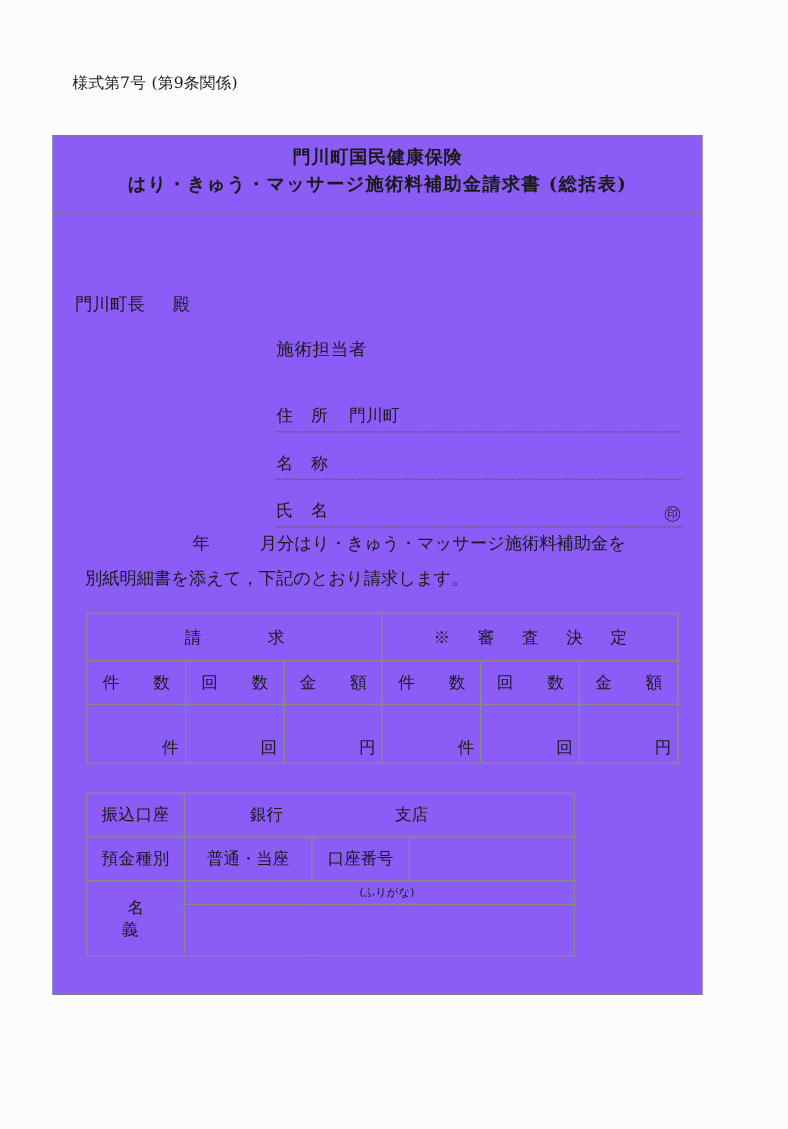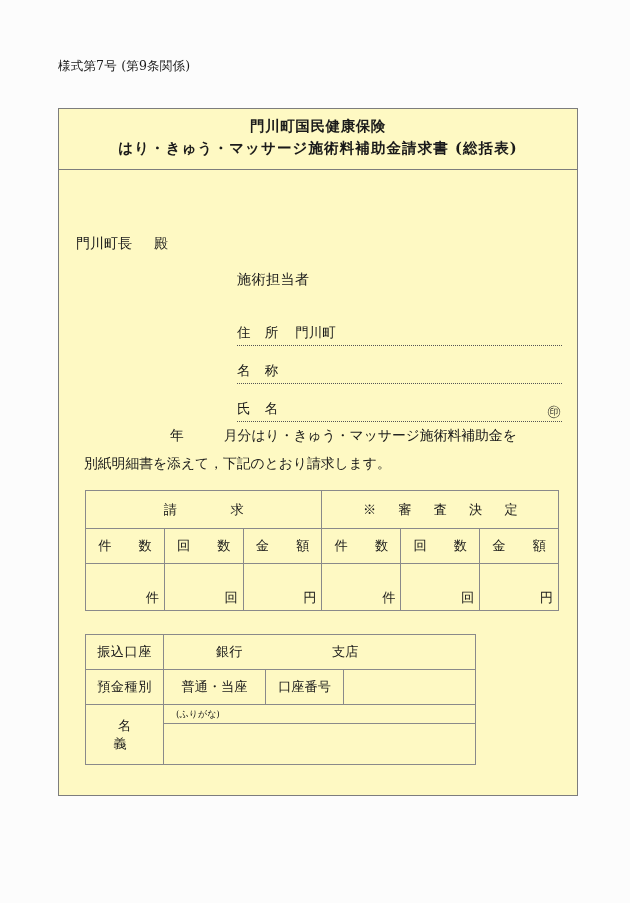--- a/index.html
+++ b/index.html
@@ -27,27 +27,27 @@
     left: 58px;
     top: 58px;
     font-size: 12.5px;
     letter-spacing: 0.2px;
     white-space: nowrap;
   }
 
   
   .frame {
     position: absolute;
-    left: 58px;
+    left: 42px;
     top: 108px;
     width: 520px;
     height: 688px;
     border: 1.6px solid #7d7d7d;
     box-sizing: border-box;
-    background: #fef9c3;
+    background: #8b5cf6;
   }
 
   
   .title-block {
     position: absolute;
     left: 0;
     top: 0;
     width: 100%;
     height: 61px;
     border-bottom: 1.6px solid #7d7d7d;
@@ -209,21 +209,21 @@
     top: 50%;
     transform: translateY(-50%);
   }
   .bank-table td.bankcell .br {
     position: absolute;
     left: 168px;
     top: 50%;
     transform: translateY(-50%);
   }
   .bank-table td.furi {
-    text-align: left;
+    text-align: center;
     font-size: 9px;
     height: 18px;
     vertical-align: middle;
     padding-left: 12px;
     letter-spacing: 0;
   }
   .bank-table td.blank-name {
     height: 40px;
   }
 </style>

